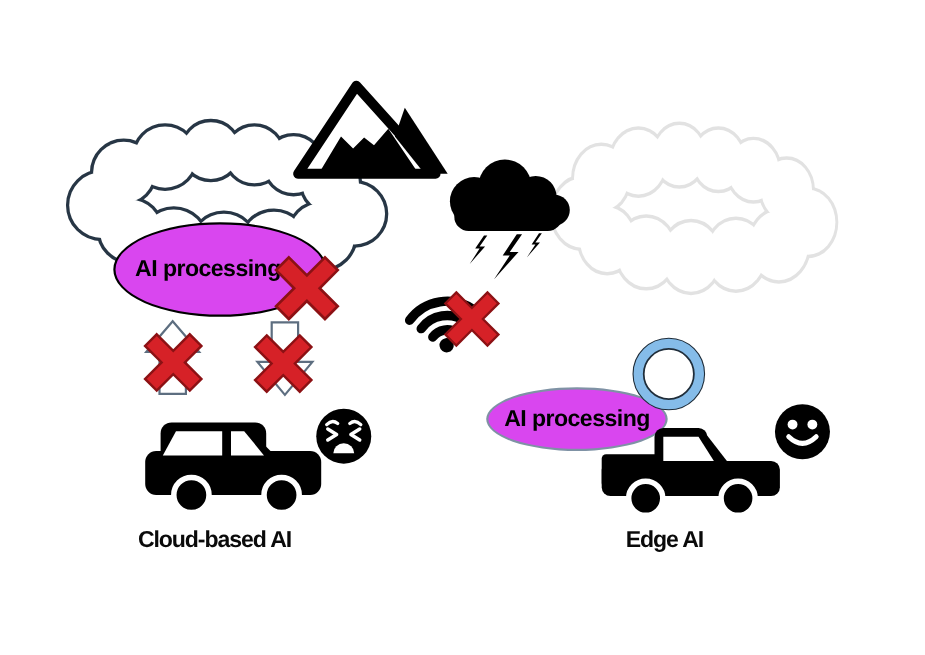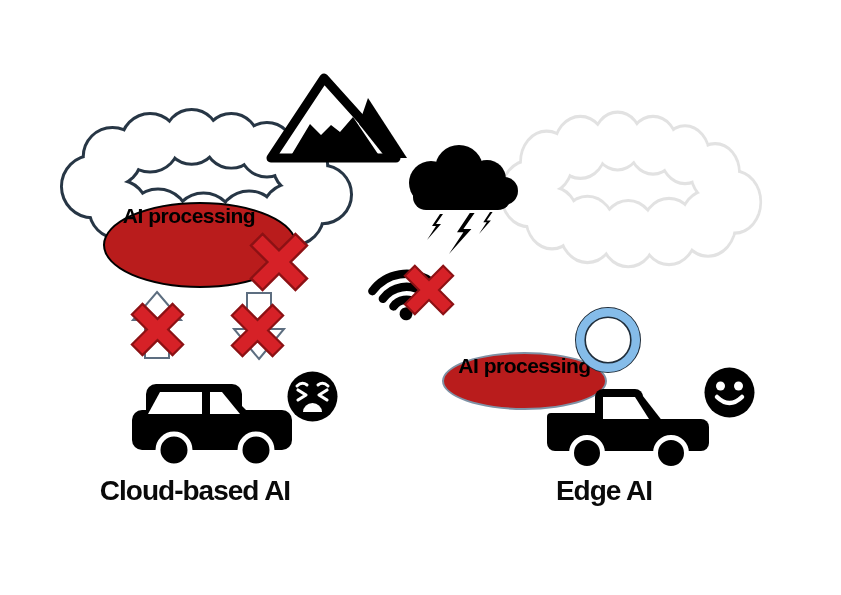--- a/index.html
+++ b/index.html
@@ -11,30 +11,30 @@
   svg{display:block;overflow:visible;}
   
   .cloud-pass1{fill:none;stroke:currentColor;stroke-width:6;}
   .cloud-pass2{fill:#ffffff;stroke:none;}
   .cloud-dark{color:var(--cloud_outline_dark,#273645);}
   .cloud-light{color:var(--cloud_outline_light,#e2e2e2);}
   
   .xmark{fill:var(--x_red,#d62127);stroke:var(--x_red_outline,#8c1114);stroke-width:2.5;stroke-linejoin:miter;}
   
   .bubble{
-    background:#b91c1c;border-radius:50%;box-sizing:border-box;
-    display:flex;align-items:flex-start;justify-content:center;
+    background:#d946ef;border-radius:50%;box-sizing:border-box;
+    display:flex;align-items:center;justify-content:center;
   }
   .bubble-left{border:2.5px solid var(--bubble_left_outline,#000);}
   .bubble-right{border:2px solid var(--bubble_right_outline,#7f92a5);}
   .bubble-text{
     font-weight:700;font-size:21px;letter-spacing:-0.5px;color:#000;white-space:nowrap;
   }
   .caption{
-    font-weight:700;font-size:28px;letter-spacing:-1px;color:var(--caption_color,#0a0a0a);
+    font-weight:700;font-size:21px;letter-spacing:-1px;color:var(--caption_color,#0a0a0a);
     text-align:center;white-space:nowrap;line-height:36px;
   }
   .arrow-outline{fill:#ffffff;stroke:var(--arrow_outline,#5d6e80);stroke-width:2;}
   .black-fill{fill:var(--icon_black,#000);}
   .wifi-arc{fill:none;stroke:var(--icon_black,#000);stroke-width:8.5;stroke-linecap:round;}
   .ring-blue{fill:none;stroke:var(--ring_blue,#85bce9);stroke-width:9;}
   .ring-edge{fill:none;stroke:var(--ring_edge,#1f2d3a);stroke-width:1.6;}
   .face-line{fill:none;stroke:#fff;stroke-linecap:round;stroke-linejoin:round;}
 </style>
 </head>

